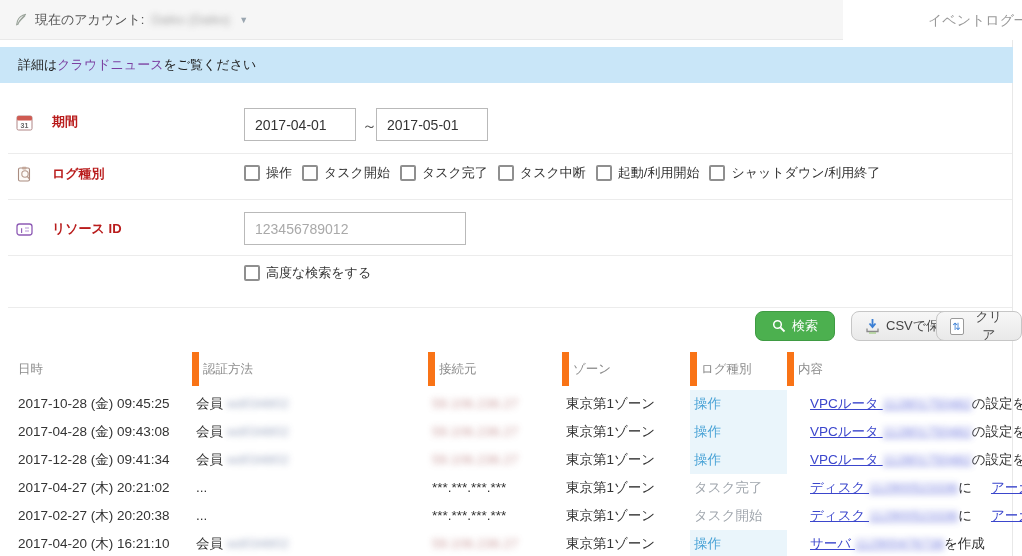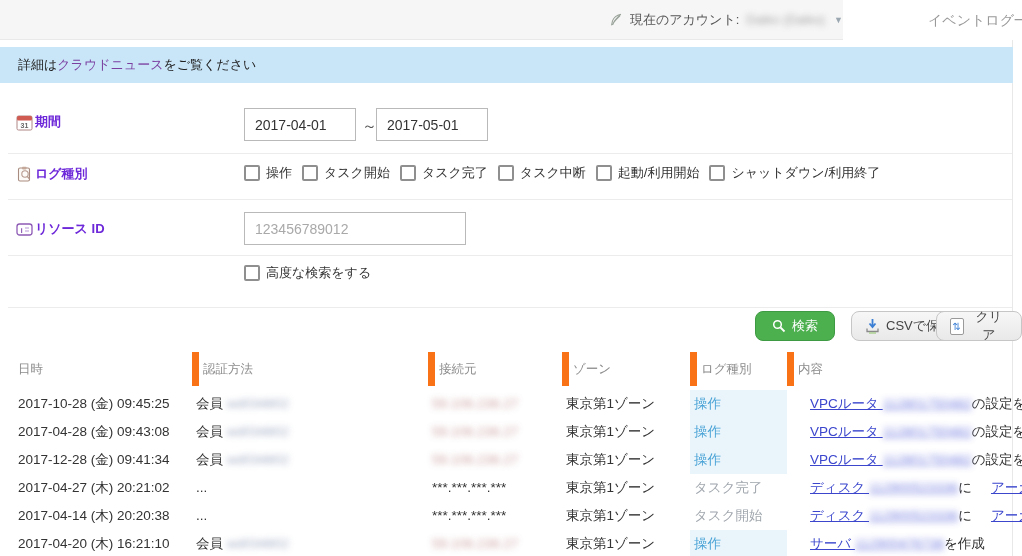--- a/index.html
+++ b/index.html
@@ -6,41 +6,41 @@
   html,body { background:#fff; }
   .page {
     position:relative; width:1022px; height:556px; overflow:hidden;
     background:#fff; font-family:"Liberation Sans","DejaVu Sans",sans-serif;
     color:#333; font-size:13px;
   }
   
   .topbar {
     position:absolute; left:0; top:0; width:843px; height:40px;
     background:#f6f6f6; border-bottom:1px solid #e9e9e9;
-    display:flex; align-items:center; padding-left:20px;justify-content:flex-end;
+    display:flex; align-items:center; padding-left:14px;
   }
   .topbar .acct { display:flex; align-items:center; gap:7px; color:#555; font-size:13px; cursor:pointer; }
   .blur-name { filter:blur(3px); opacity:.8; color:#8f8f8f; }
   .caret { font-size:9px; color:#9aa6b0; margin-left:2px; }
   .page-title {
     position:absolute; left:928px; top:0; line-height:40px;
     color:#999; font-size:14px; white-space:nowrap;
   }
   .right-border { position:absolute; left:1012px; top:40px; width:1px; height:516px; background:#e8e8e8; }
 
   
   .notice {
     position:absolute; left:0; top:47px; width:1013px; height:36px;
     background:#c9e6f8; line-height:36px; padding-left:18px; font-size:13px; color:#222;
   }
   .notice a { color:#7b3fa0; cursor:pointer; }
 
   
   .sep { position:absolute; left:8px; width:1004px; height:1px; background:#ececec; }
-  .flabel { position:absolute; left:16px; display:flex; align-items:center; gap:2px; font-weight:bold; font-size:13px; color:#6d28d9; }
+  .flabel { position:absolute; left:16px; display:flex; align-items:center; gap:19px; font-weight:bold; font-size:13px; color:#b91c1c; }
   .icon16 { width:17px; height:17px; display:inline-block; flex:0 0 auto; }
   .dateinput {
     position:absolute; width:112px; height:33px; border:1px solid #b9b9b9;
     font-family:inherit; font-size:14px; color:#333; padding:12px 10px; background:#fff;
   }
   .tilde { position:absolute; font-size:15px; color:#555; }
   .cbrow { position:absolute; left:244px; display:flex; align-items:center; gap:10px; white-space:nowrap; }
   .cb { display:flex; align-items:center; gap:6px; cursor:pointer; }
   .cbbox { width:16px; height:16px; border:2px solid #8f8f8f; background:#fff; border-radius:2px; flex:0 0 auto; }
   .cblabel { font-size:13px; color:#333; }
@@ -234,21 +234,21 @@
       </div>
       <div class="trow">
         <div class="td">2017-04-27 (木) 20:21:02</div>
         <div class="td"><span>...</span></div>
         <div class="td"><span>***.***.***.***</span></div>
         <div class="td">東京第1ゾーン</div>
         <div class="td td-type task">タスク完了</div>
         <div class="td"><a class="clink">ディスク </a><span class="blur-id blue">112900523336</span><span>に</span><a class="clink">アーカイ</a></div>
       </div>
       <div class="trow">
-        <div class="td">2017-04-14 (木) 20:20:38</div>
+        <div class="td">2017-02-27 (木) 20:20:38</div>
         <div class="td"><span>...</span></div>
         <div class="td"><span>***.***.***.***</span></div>
         <div class="td">東京第1ゾーン</div>
         <div class="td td-type task">タスク開始</div>
         <div class="td"><a class="clink">ディスク </a><span class="blur-id blue">112900523336</span><span>に</span><a class="clink">アーカイ</a></div>
       </div>
       <div class="trow">
         <div class="td">2017-04-20 (木) 16:21:10</div>
         <div class="td"><span>会員</span><span class="blur-id"> wd034802</span></div>
         <div class="td"><span class="blur-id red">59.106.236.27</span></div>

